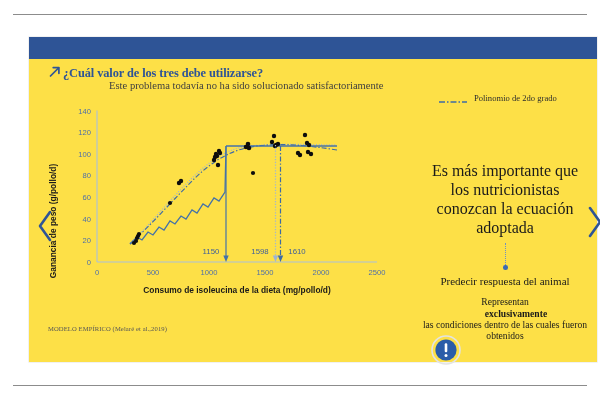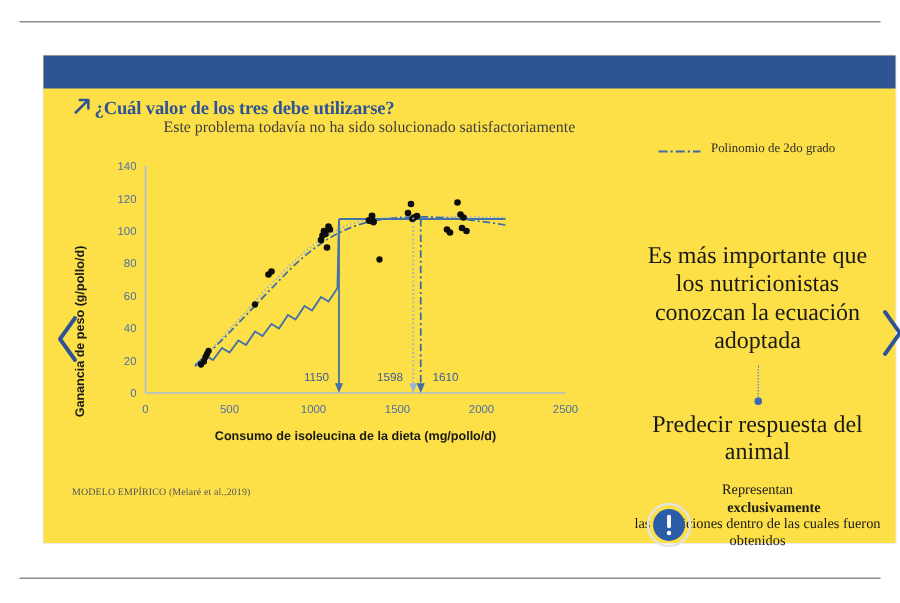--- a/index.html
+++ b/index.html
@@ -159,21 +159,21 @@
   #connector-dot {
     position: absolute;
     left: -2.4px;
     bottom: -3px;
     width: 4.6px;
     height: 4.6px;
     border-radius: 50%;
     background: #3b6ab3;
   }
   #rc-block2 {
-    font-size: 16px;
+    font-size: 11px;
     margin: 8px 0 0 0;
   }
   #rc-block3 {
     font-size: 9.6px;
     margin: 9px 0 0 0;
   }
   #rc-block3 .strong { font-weight: bold; margin-left: 22px; }
 
   
   #warning-icon {

